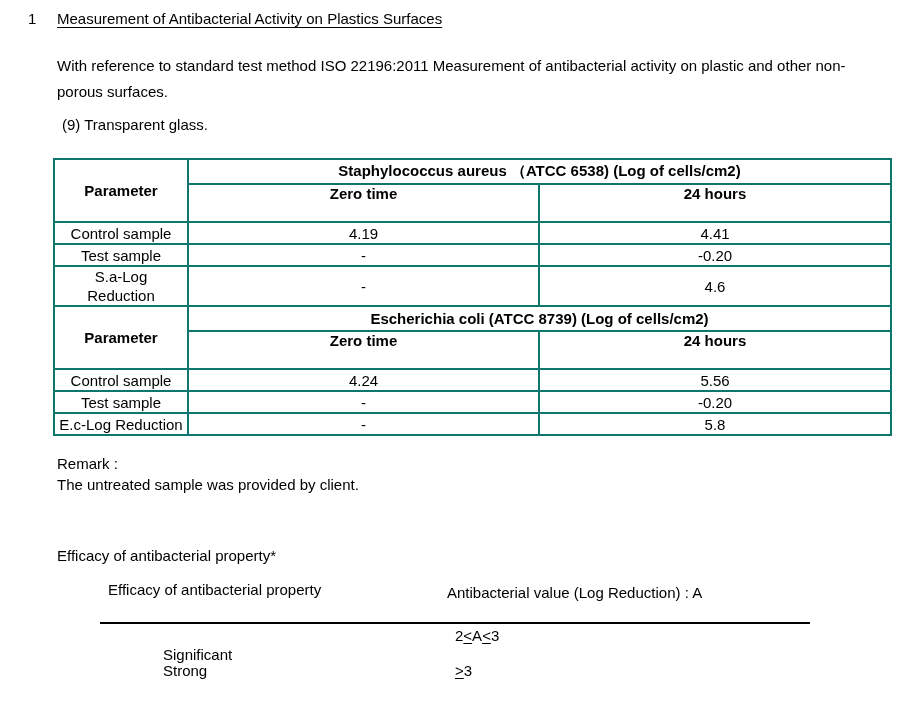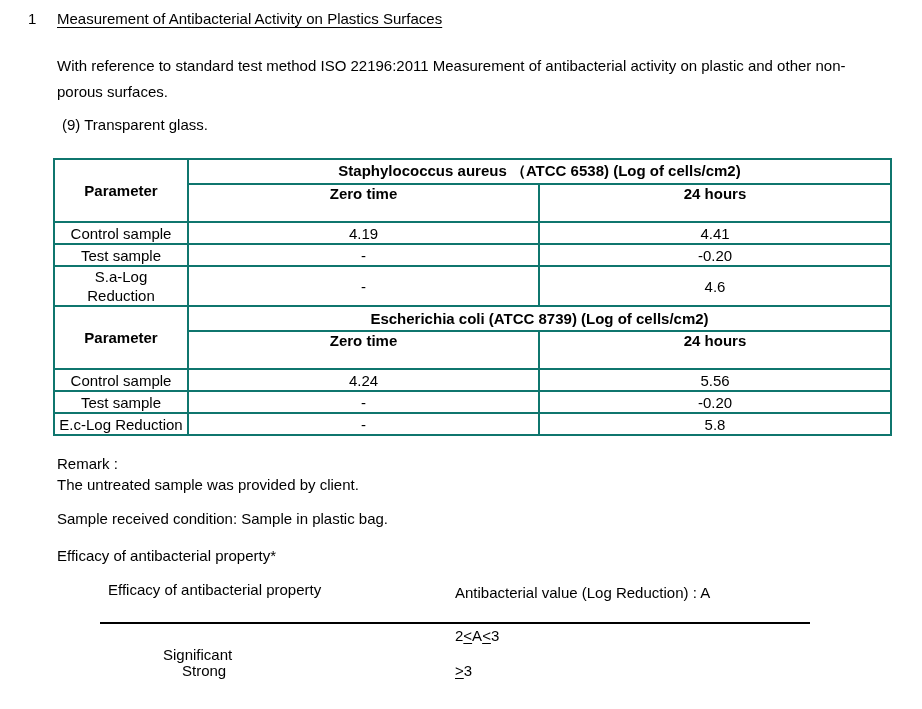--- a/index.html
+++ b/index.html
@@ -38,25 +38,25 @@
   .r-tall td       { height: 37px; }
   td.c-param       { font-weight: bold; vertical-align: middle; }
   td.c-param-d     { white-space: pre-line; line-height: 19px; }
 
   .remark-label   { left: 57px; top: 455px; }
   .remark-text    { left: 57px; top: 476px; }
   .received-cond  { left: 57px; top: 510px; }
   .eff-heading    { left: 57px; top: 547px; }
 
   .eff-header-left  { left: 108px; top: 581px; }
-  .eff-header-right { left: 447px; top: 584px; margin-left: 8px; }
+  .eff-header-right { left: 447px; top: 584px; }
   .eff-line         { left: 100px; top: 622px; width: 710px; height: 2px; background: #000000; }
   .eff-label-1      { left: 163px; top: 646px; }
   .eff-value-1      { left: 455px; top: 627px; }
-  .eff-label-2      { left: 163px; top: 662px; margin-left: 19px; }
+  .eff-label-2      { left: 163px; top: 662px; }
   .eff-value-2      { left: 455px; top: 662px; }
   u { text-underline-offset: 2px; }
 </style>
 </head>
 <body>
 
 <div id="page">
 
   <span class="abs section-num">1</span>
   <span class="abs doc-title">Measurement of Antibacterial Activity on Plastics Surfaces</span>
@@ -117,21 +117,20 @@
       <tr class="r-data">
         <td class="c-param-d">E.c-Log Reduction</td>
         <td>-</td>
         <td>5.8</td>
       </tr>
     </tbody>
   </table>
 
   <div class="abs remark-label">Remark :</div>
   <div class="abs remark-text">The untreated sample was provided by client.</div>
-  <div class="abs received-cond">Sample received condition: Sample in plastic bag.</div>
   <div class="abs eff-heading">Efficacy of antibacterial property*</div>
 
   <div class="abs eff-header-left">Efficacy of antibacterial property</div>
   <div class="abs eff-header-right">Antibacterial value (Log Reduction) : A</div>
   <div class="abs eff-line"></div>
   <div class="abs eff-label-1">Significant</div>
   <div class="abs eff-value-1">2<u>&lt;</u>A<u>&lt;</u>3</div>
   <div class="abs eff-label-2">Strong</div>
   <div class="abs eff-value-2"><u>&gt;</u>3</div>
 

